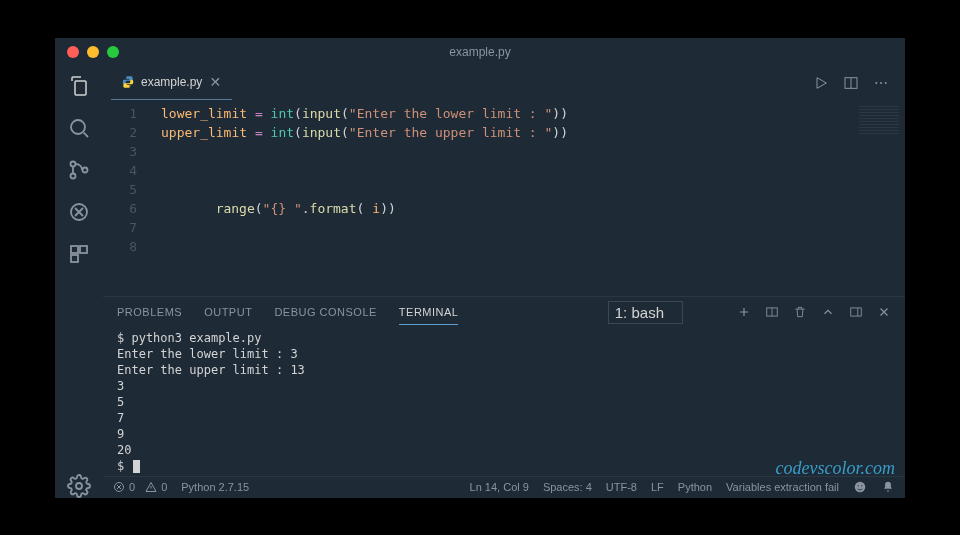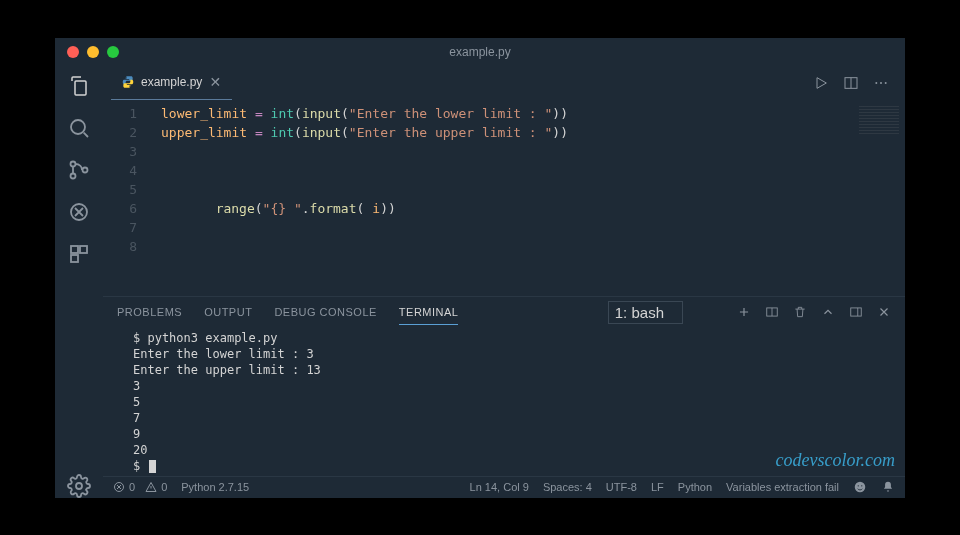--- a/index.html
+++ b/index.html
@@ -40,23 +40,23 @@
 .minimap { position:absolute; right:6px; top:6px; width:40px; height:30px; opacity:0.15; background: repeating-linear-gradient(#888 0 1px, transparent 1px 3px); }
 .panel { height: 180px; background: #1e2a36; display: flex; flex-direction: column; border-top: 1px solid #2a3744; }
 .panel-tabs { height: 32px; display: flex; align-items: center; padding: 0 14px; gap: 22px; font-size: 11px; color: #8b949e; }
 .ptab { cursor: pointer; padding: 6px 0; letter-spacing: 0.5px;}
 .ptab.active { color: #d4d4d4; border-bottom: 1px solid #5a9fd4; }
 .panel-tabs .grow { flex: 1; }
 .term-select { background: #1e2a36; color: #d4d4d4; border: 1px solid #3a4754; font-size: 15px; padding: 2px 18px 2px 6px; cursor: pointer; }
 .panel-icons { display: flex; gap: 14px; color: #8b949e; align-items:center;}
 .panel-icons .pi { width: 14px; height: 14px; cursor: pointer; display:flex;align-items:center;justify-content:center;}
 .terminal { flex: 1; padding: 2px 14px; font-family: "Menlo","Consolas",monospace; font-size: 12px; color: #d4d4d4; line-height: 16px; position: relative; }
-.terminal .tline { white-space: pre; margin-left: 16px; }
+.terminal .tline { white-space: pre; }
 .cursor-block { display:inline-block; width:7px; height:13px; background:#d4d4d4; vertical-align:middle; margin-left:2px;}
-.watermark { position: absolute; right: 10px; bottom: 8px; color: #3aa9d8; font-family: cursive; font-size: 18px; font-style: italic; opacity: 0.9; pointer-events:none;}
+.watermark { position: absolute; right: 10px; bottom: 0; color: #3aa9d8; font-family: cursive; font-size: 18px; font-style: italic; opacity: 0.9; pointer-events:none;}
 .statusbar { height: 22px; background: #1e2a36; border-top: 1px solid #2a3744; display: flex; align-items: center; font-size: 11px; color: #8b949e; padding: 0 10px; gap: 14px; }
 .statusbar .grow { flex: 1; }
 .sb-item { display: flex; align-items: center; gap: 4px; cursor: pointer; }
 svg { width: 100%; height: 100%; }
 </style>
 </head>
 <body>
 
 <div class="window">
   <div class="titlebar">

